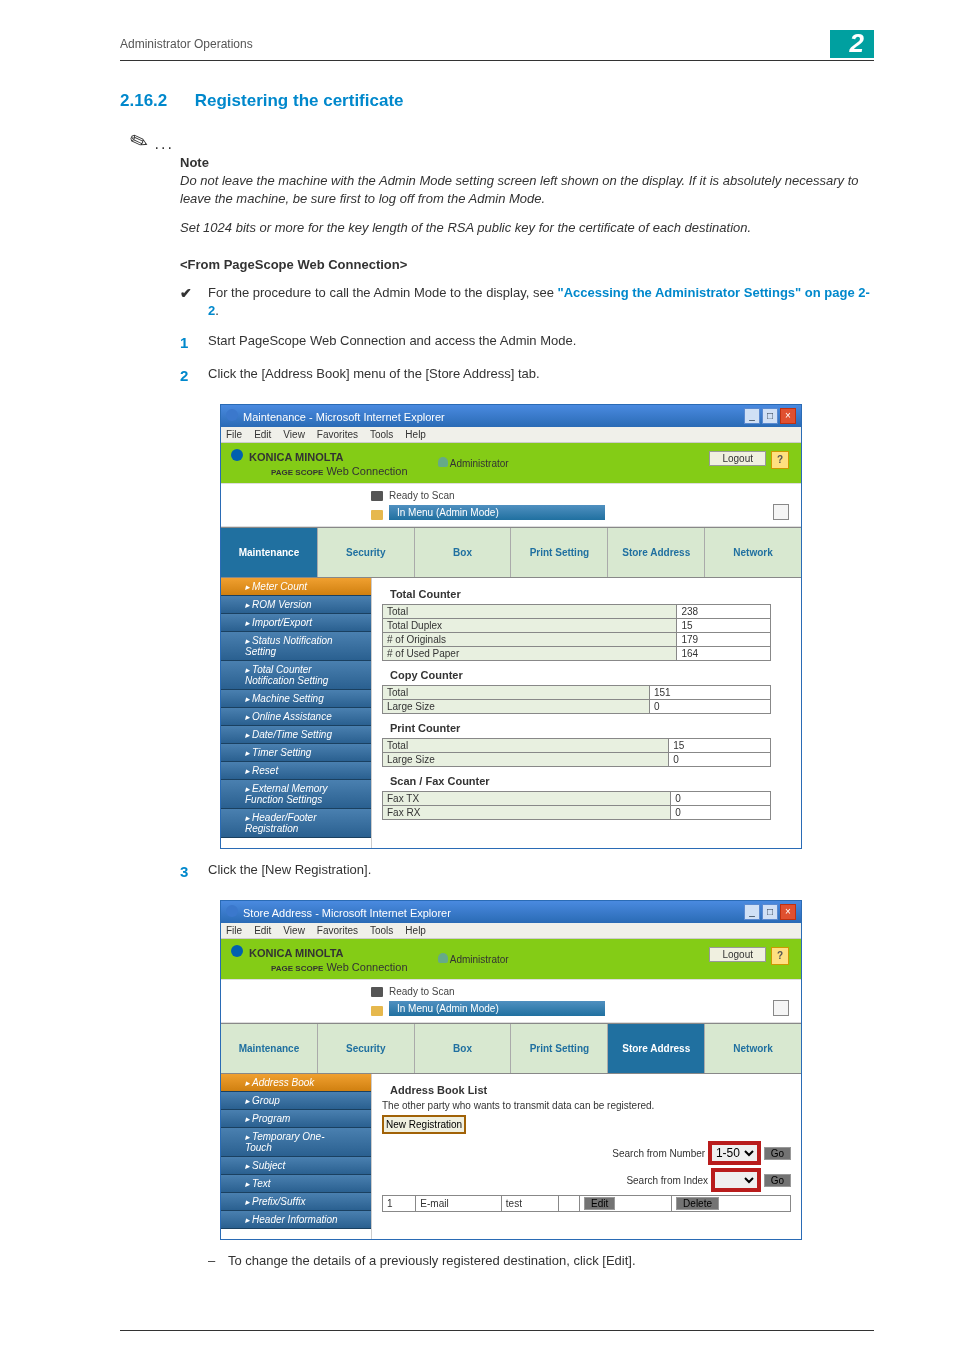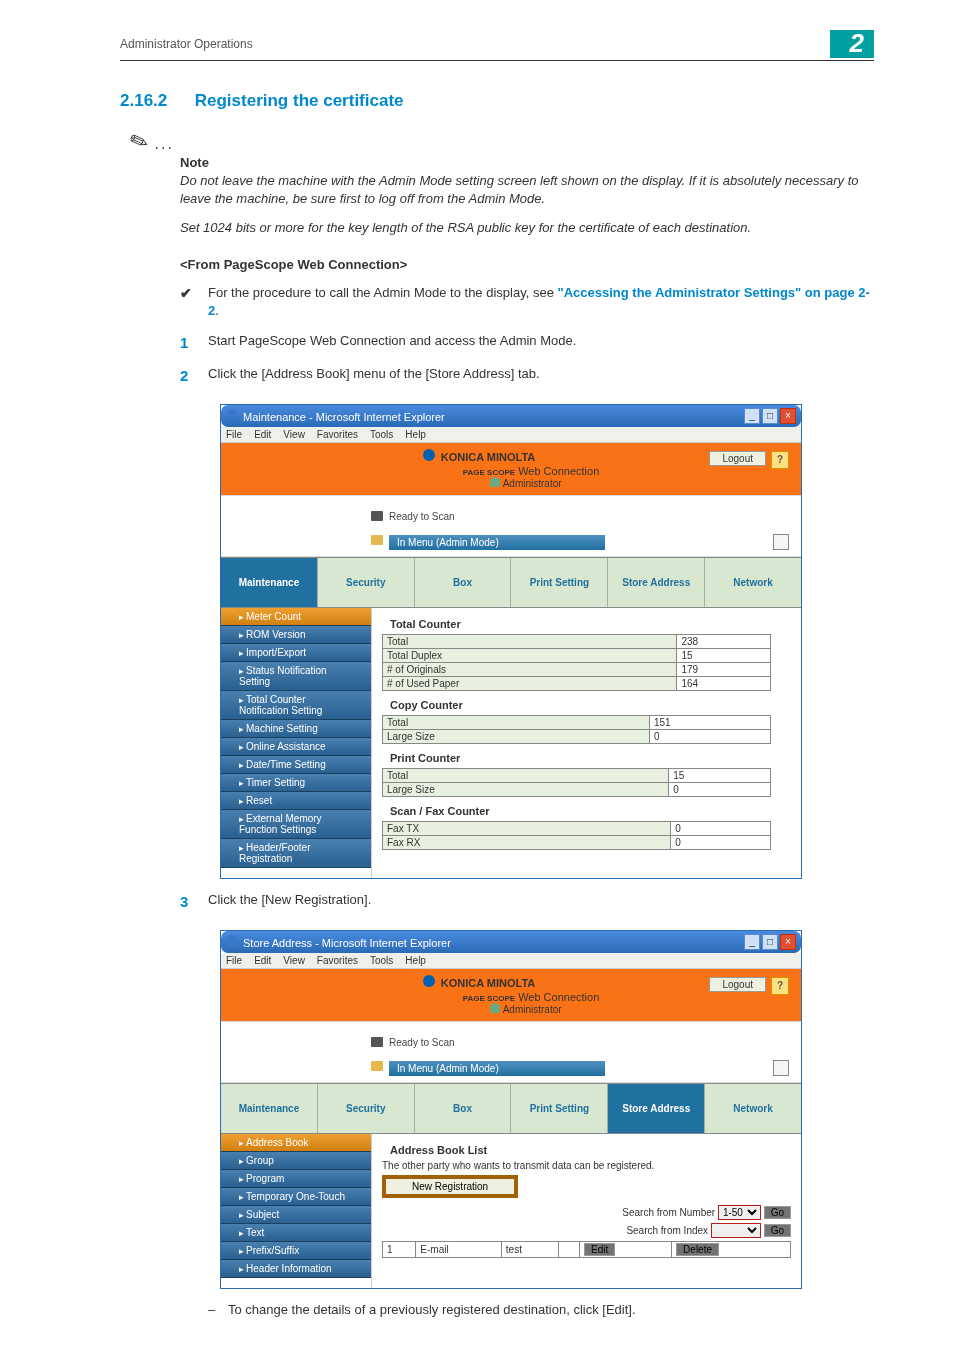--- a/index.html
+++ b/index.html
@@ -91,42 +91,40 @@
     font-size: 10px;
   }
   .titlebar {
     background: linear-gradient(#4a8ae0, #2a6bb5);
     color: #fff;
     padding: 3px 5px;
     display: flex;
     justify-content: space-between;
     align-items: center;
     font-size: 11px;
-    border-radius: 7px;
   }
   .win-btns span {
     display:inline-block; width:14px; height:14px; line-height:14px;
     text-align:center; font-size:10px; margin-left:2px;
     background:#d0e0f5; color:#234; border:1px solid #5a8ad0;
   }
   .win-btns .close { background:#e05030; color:#fff; border-color:#c03010;}
   .menubar {
     background: #f0f0ea;
     padding: 2px 5px;
     border-bottom: 1px solid #ccc;
   }
   .menubar span { margin-right: 12px; }
   .app-header {
-    background: #f97316;
+    background: #84cc16;
     padding: 6px 10px;
     display: flex;
     align-items: center;
     border-bottom:1px solid #ddd;
     position: relative;
-    flex-direction: column;
   }
   .km-logo { width:12px; height:12px; border-radius:50%; background:#0060b0; display:inline-block; margin-right:6px;}
   .km-text { font-weight:bold; color:#333; font-size:11px;}
   .webc { font-size:11px; color:#333; margin-top:2px;}
   .webc b{font-weight:bold;padding-left:40px;}
   .admin-user { margin-left: 30px; }
   .logout-btn {
     position:absolute; right:35px; top:8px;
     background:#f0f0e0; border:1px solid #999; padding:1px 12px;
     font-size:10px;
@@ -135,21 +133,21 @@
     position:absolute; right:12px; top:8px;
     width:16px; height:16px; background:#ffe080; border:1px solid #cc9900;
     text-align:center; line-height:16px; font-weight:bold; color:#555;
   }
   .status-area {
     padding: 2px 10px 6px 150px;
     background:#fff; font-size:10px; color:#444;
     border-bottom:1px solid #ddd;
     position:relative;
   }
-  .status-row { display:flex; align-items:flex-start; gap:6px; margin-top:13px;}
+  .status-row { display:flex; align-items:flex-end; gap:6px; margin-top:4px;}
   .refresh-icn {position:absolute; right:12px; bottom:6px; width:14px;height:14px; border:1px solid #888; background:#f5f5f5;}
   .admin-mode-bar {
     background: linear-gradient(#5090c0, #2070a0);
     color:#fff; padding:2px 8px; width:200px; font-size:10px;
   }
   .tabs {
     display:flex; background:#d8e8d0;
     border-top:1px solid #888; border-bottom:1px solid #888;
   }
   .tab {
@@ -159,43 +157,44 @@
   }
   .tab.active { background:#2070a0; color:#fff; }
   .tab:last-child{border-right:none;}
   .app-body { display:flex; background:#fff; }
   .side {
     width:150px; background:#fff; border-right:1px solid #ccc;
     padding-bottom:10px;
   }
   .side-item {
     background: linear-gradient(#4a80b0, #2a6090);
-    color:#fff; padding:3px 18px; font-size:10px;
+    color:#fff; padding:3px 24px; font-size:10px;
     border-bottom:1px solid #1a4060;
+    font-style:italic;
   }
   .side-item.active { background: linear-gradient(#f0a030,#d08010);}
   .side-item::before { content:"▸ "; font-size:9px;}
   .main { flex:1; padding:6px 10px 15px 10px; }
   .sec-title { font-weight:bold; font-size:11px; margin:4px 8px;}
   table.data {
     border-collapse: collapse; width: 95%;
     font-size:10px; margin-bottom:8px;
   }
   table.data td, table.data th {
     border:1px solid #888; padding:1px 4px; text-align:left;
   }
   table.data th, table.data .lbl {
     background:#e8f0e0;
   }
   .new-reg-btn {
-    background:#f0f0e0; border:4px solid #a16207; padding:2px 26px;
+    background:#f0f0e0; border:2px solid #a16207; padding:2px 2px;
     font-size:10px; margin:4px 0;
   }
   .go-btn { background:#737373; border:1px solid #999; padding:0 6px; font-size:10px;}
-  select.mini { font-size:10px; border:1px solid #b91c1c;}
+  select.mini { font-size:12px; border:4px solid #b91c1c;}
   .search-row { text-align:right; font-size:10px; margin:3px 0;}
   .footer {
     display:flex; justify-content:space-between;
     border-top:1px solid #333; margin-top:60px;
     padding-top:4px; font-size:12px; color:#555;
   }
   .dash-row {
     display:flex; margin-left:88px; margin-top:12px; line-height:1.4;
   }
   .dash-row .dash { width:20px; flex-shrink:0;}

